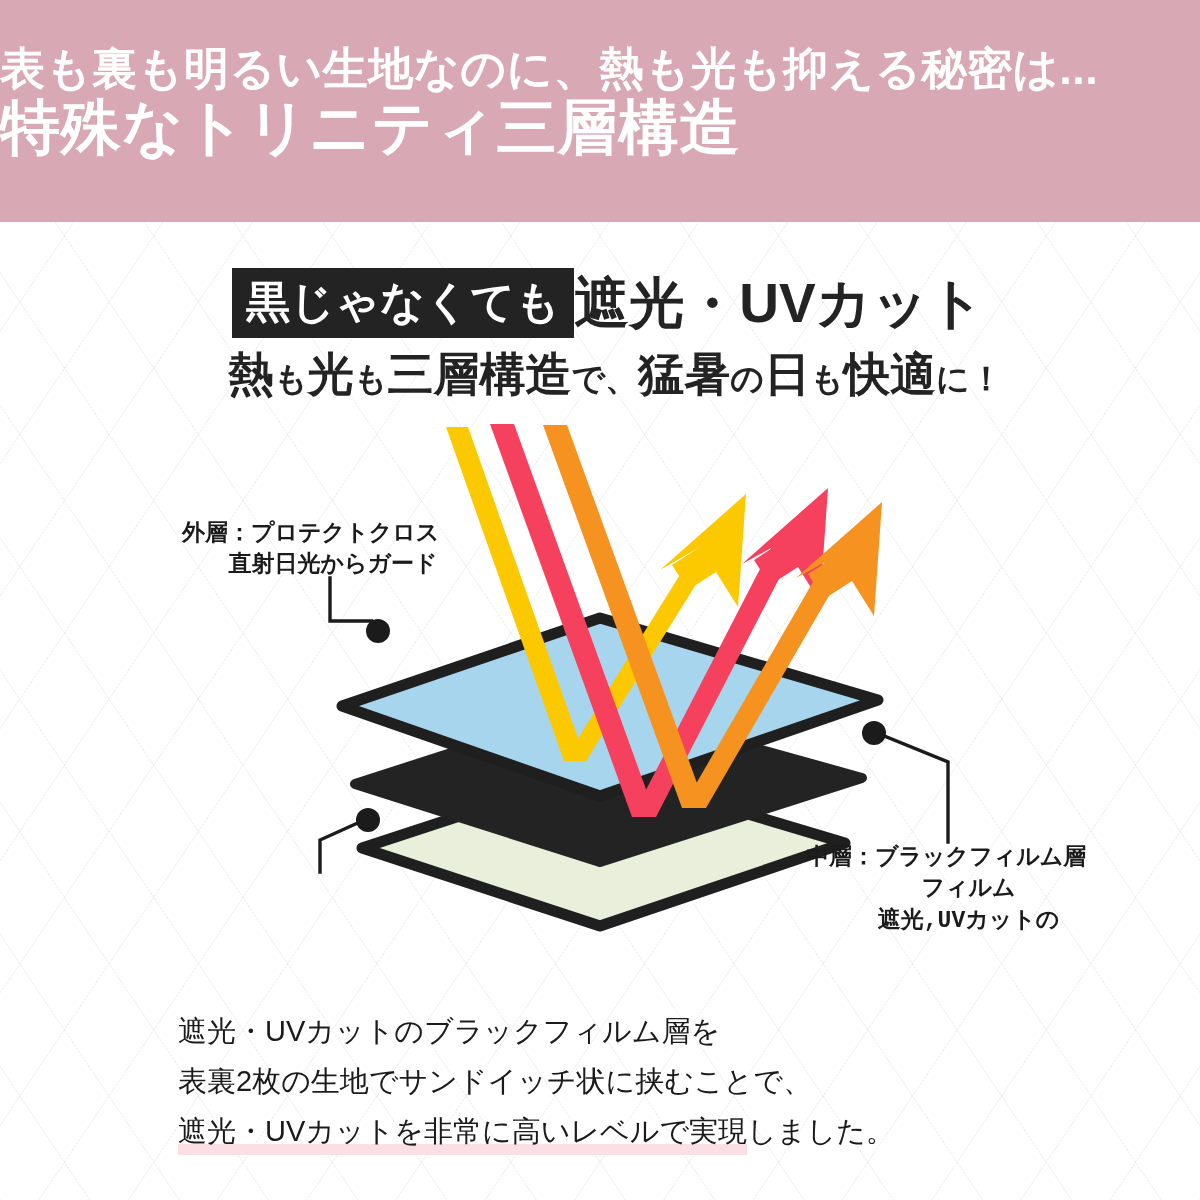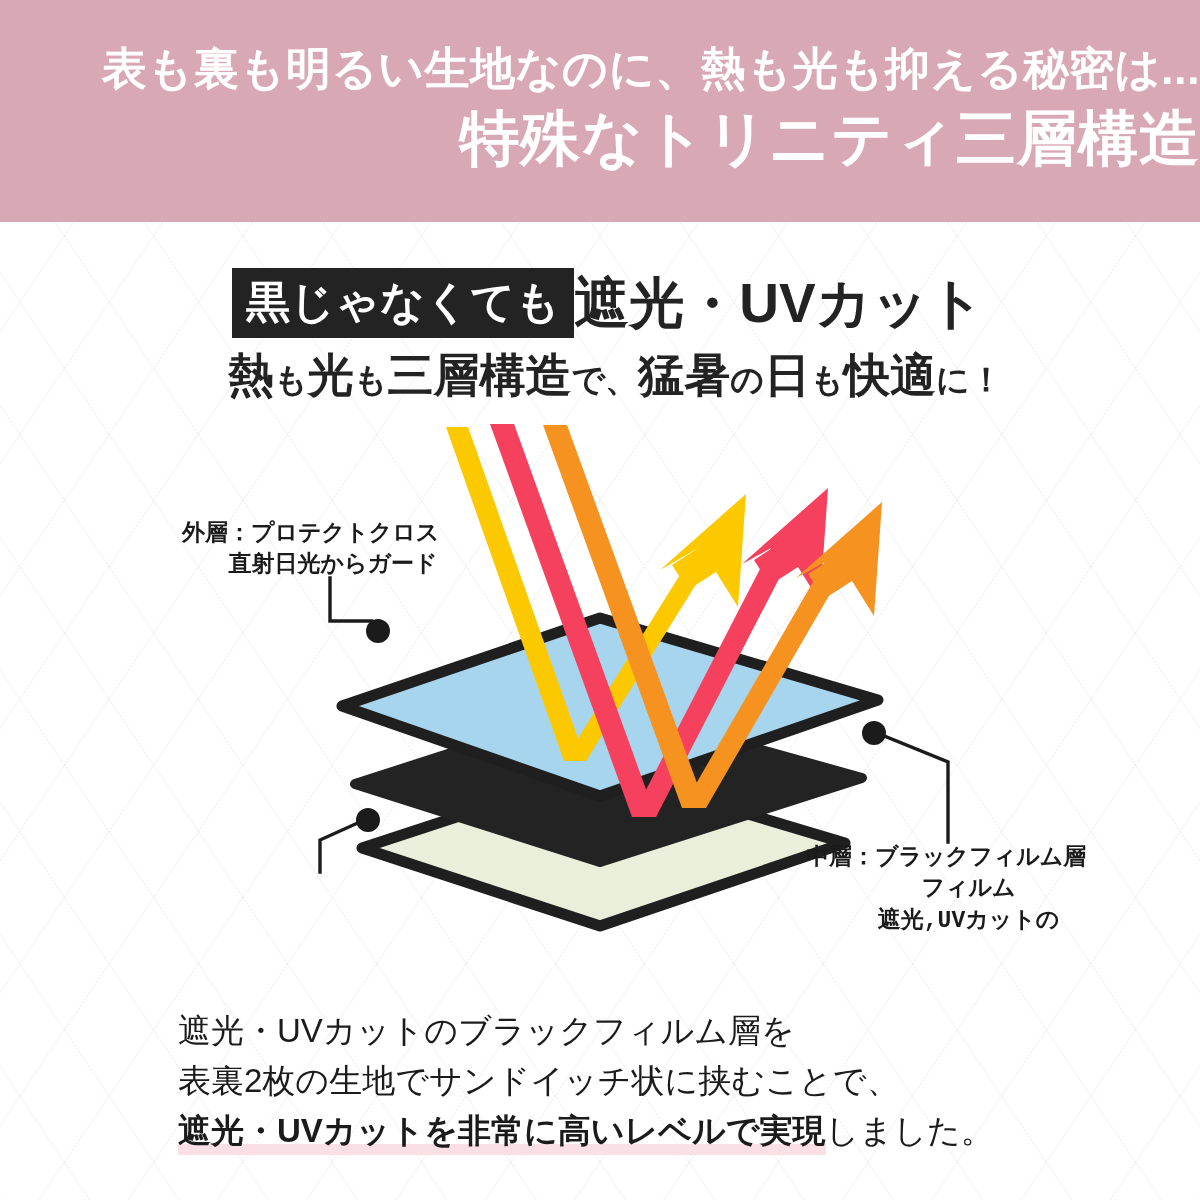--- a/index.html
+++ b/index.html
@@ -26,38 +26,38 @@
   }
 
   
   .header-band {
     position: absolute;
     left: 0;
     top: 0;
     width: 1200px;
     height: 222px;
     background: #d9a8b5;
-    text-align: right;
+    text-align: left;
   }
   .header-line1 {
     position: absolute;
     left: 0;
     top: 44px;
     width: 1200px;
     color: #ffffff;
     font-size: 45px;
     font-weight: bold;
     letter-spacing: 0.5px;
     line-height: 1.1;
     white-space: nowrap;
   }
   .header-line2 {
     position: absolute;
     left: 0;
-    top: 106px;
+    top: 95px;
     width: 1200px;
     color: #ffffff;
     font-size: 60px;
     font-weight: bold;
     letter-spacing: 1px;
     line-height: 1.1;
     white-space: nowrap;
   }
 
   
@@ -89,20 +89,21 @@
   }
 
   .subheadline {
     position: absolute;
     left: 228px;
     top: 352px;
     color: #232323;
     font-weight: bold;
     white-space: nowrap;
     line-height: 1;
+    font-family: Liberation Serif, serif;
   }
   .subheadline .big { font-size: 46px; }
   .subheadline .small { font-size: 33px; }
 
   
   #diagram {
     position: absolute;
     left: 0;
     top: 0;
     width: 1200px;
@@ -124,39 +125,39 @@
   .callout-outer { left: 182px; top: 516px; }
   .callout-inner { left: 177px; top: 868px; }
   .callout-middle { left: 806px; top: 840px; }
 
   
   .paragraph {
     position: absolute;
     left: 178px;
     top: 1006px;
     color: #1b1b1b;
-    font-size: 33px;
+    font-size: 29px;
     line-height: 50px;
     white-space: nowrap;
   }
   .paragraph .pline { display: block; }
   .hl-wrap { position: relative; display: inline-block; }
   .hl-band {
     position: absolute;
     left: 0;
     right: 0;
     bottom: 1px;
     height: 11px;
     background: #fadfe4;
     z-index: 0;
   }
   .hl-text {
     position: relative;
     z-index: 1;
-    font-weight: bold;
+    font-weight: normal;
   }
 </style>
 </head>
 <body>
 
 <div id="page">
 
   <div class="header-band">
     <div class="header-line1">表も裏も明るい生地なのに、熱も光も抑える秘密は...</div>
     <div class="header-line2">特殊なトリニティ三層構造</div>

